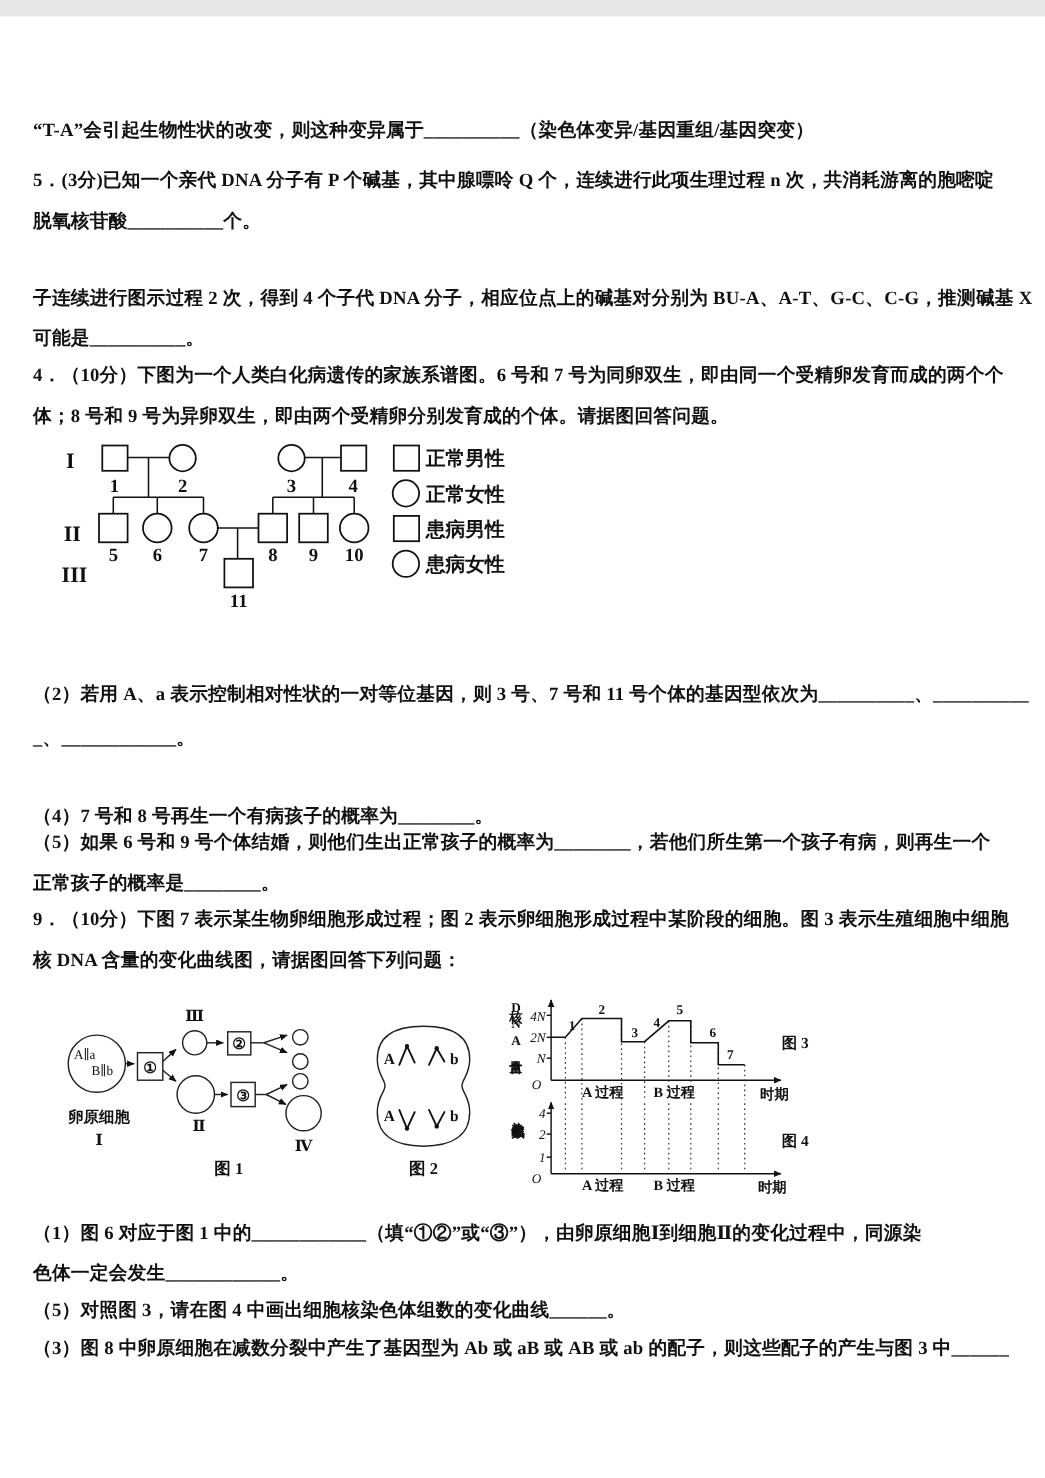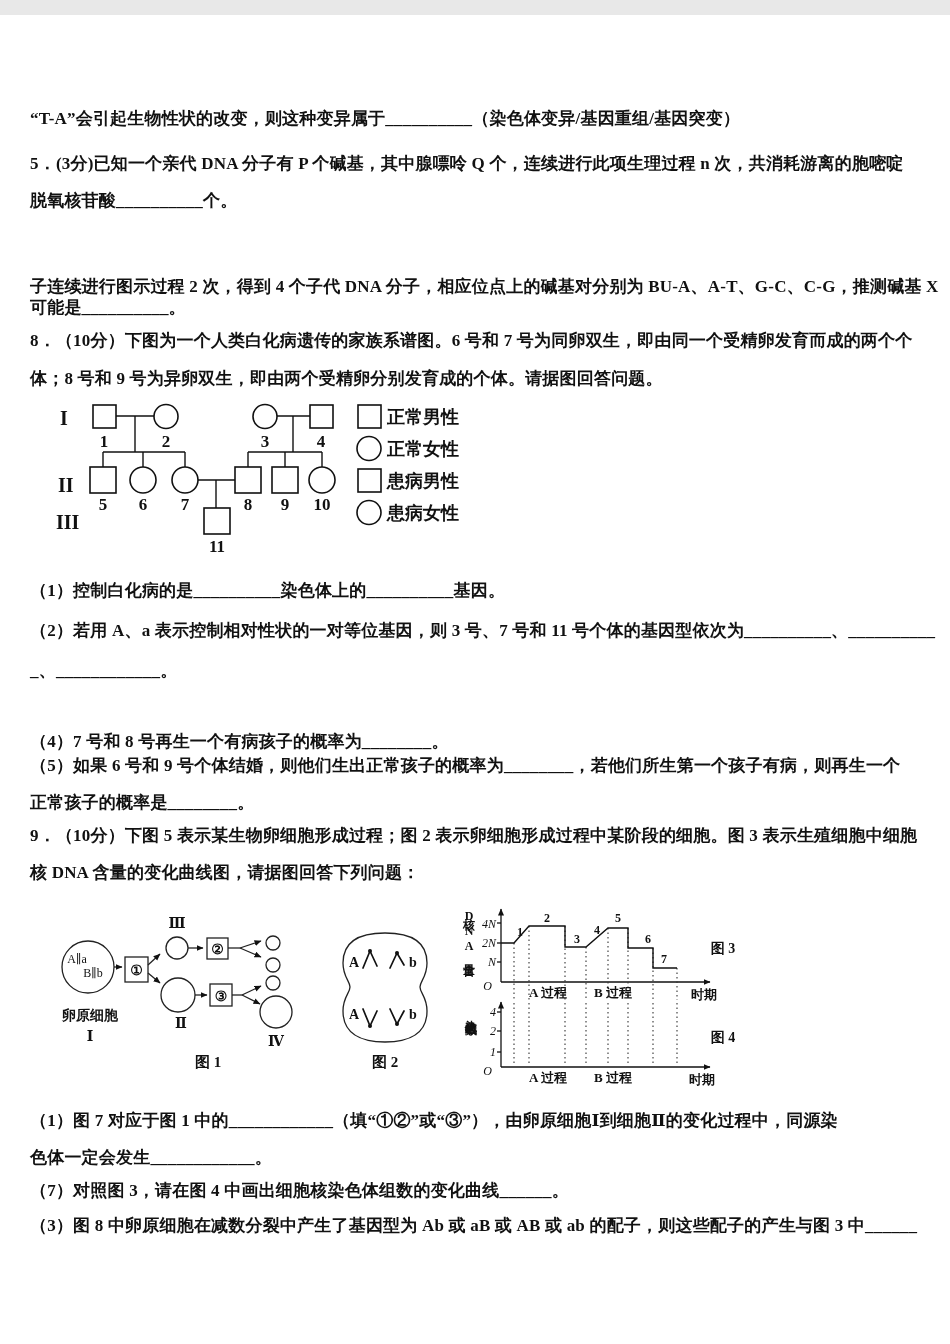--- a/index.html
+++ b/index.html
@@ -31,35 +31,34 @@
   .chrom{stroke:#111;stroke-width:1.7;fill:none;stroke-linecap:round;}
 </style>
 </head>
 <body>
 
 <div id="page">
 
   <div class="tline" style="top:92px">“T-A”会引起生物性状的改变，则这种变异属于__________（染色体变异/基因重组/基因突变）</div>
   <div class="tline" style="top:137px">5．(3分)已知一个亲代 DNA 分子有 P 个碱基，其中腺嘌呤 Q 个，连续进行此项生理过程 n 次，共消耗游离的胞嘧啶</div>
   <div class="tline" style="top:174px">脱氧核苷酸__________个。</div>
-  <div class="tline" style="top:260px">子连续进行图示过程 2 次，得到 4 个子代 DNA 分子，相应位点上的碱基对分别为 BU-A、A-T、G-C、C-G，推测碱基 X</div>
+  <div class="tline" style="top:244px">子连续进行图示过程 2 次，得到 4 个子代 DNA 分子，相应位点上的碱基对分别为 BU-A、A-T、G-C、C-G，推测碱基 X</div>
   <div class="tline" style="top:281px">可能是__________。</div>
-  <div class="tline" style="top:314px">8．（10分）下图为一个人类白化病遗传的家族系谱图。6 号和 7 号为同卵双生，即由同一个受精卵发育而成的两个个</div>
+  <div class="tline" style="top:314px">4．（10分）下图为一个人类白化病遗传的家族系谱图。6 号和 7 号为同卵双生，即由同一个受精卵发育而成的两个个</div>
   <div class="tline" style="top:352px">体；8 号和 9 号为异卵双生，即由两个受精卵分别发育成的个体。请据图回答问题。</div>
-  <div class="tline" style="top:564px">（1）控制白化病的是__________染色体上的__________基因。</div>
   <div class="tline" style="top:604px">（2）若用 A、a 表示控制相对性状的一对等位基因，则 3 号、7 号和 11 号个体的基因型依次为__________、__________</div>
   <div class="tline" style="top:644px">_、____________。</div>
   <div class="tline" style="top:715px">（4）7 号和 8 号再生一个有病孩子的概率为________。</div>
   <div class="tline" style="top:739px">（5）如果 6 号和 9 号个体结婚，则他们生出正常孩子的概率为________，若他们所生第一个孩子有病，则再生一个</div>
   <div class="tline" style="top:776px">正常孩子的概率是________。</div>
-  <div class="tline" style="top:809px">9．（10分）下图 5 表示某生物卵细胞形成过程；图 2 表示卵细胞形成过程中某阶段的细胞。图 3 表示生殖细胞中细胞</div>
+  <div class="tline" style="top:809px">9．（10分）下图 7 表示某生物卵细胞形成过程；图 2 表示卵细胞形成过程中某阶段的细胞。图 3 表示生殖细胞中细胞</div>
   <div class="tline" style="top:846px">核 DNA 含量的变化曲线图，请据图回答下列问题：</div>
-  <div class="tline" style="top:1094px">（1）图 7 对应于图 1 中的____________（填“①②”或“③”），由卵原细胞Ⅰ到细胞Ⅱ的变化过程中，同源染</div>
+  <div class="tline" style="top:1094px">（1）图 6 对应于图 1 中的____________（填“①②”或“③”），由卵原细胞Ⅰ到细胞Ⅱ的变化过程中，同源染</div>
   <div class="tline" style="top:1131px">色体一定会发生____________。</div>
-  <div class="tline" style="top:1164px">（7）对照图 3，请在图 4 中画出细胞核染色体组数的变化曲线______。</div>
+  <div class="tline" style="top:1164px">（5）对照图 3，请在图 4 中画出细胞核染色体组数的变化曲线______。</div>
   <div class="tline" style="top:1199px">（3）图 8 中卵原细胞在减数分裂中产生了基因型为 Ab 或 aB 或 AB 或 ab 的配子，则这些配子的产生与图 3 中______</div>
 
   <svg style="left:50px;top:385px" width="440" height="165" viewBox="0 0 440 165">
     <defs>
       <pattern id="hatch" width="5" height="5" patternUnits="userSpaceOnUse" patternTransform="rotate(45)">
         <rect width="5" height="5" fill="#fff"></rect>
         <line x1="0" y1="0" x2="0" y2="5" stroke="#111" stroke-width="1.6"></line>
       </pattern>
     </defs>
 

